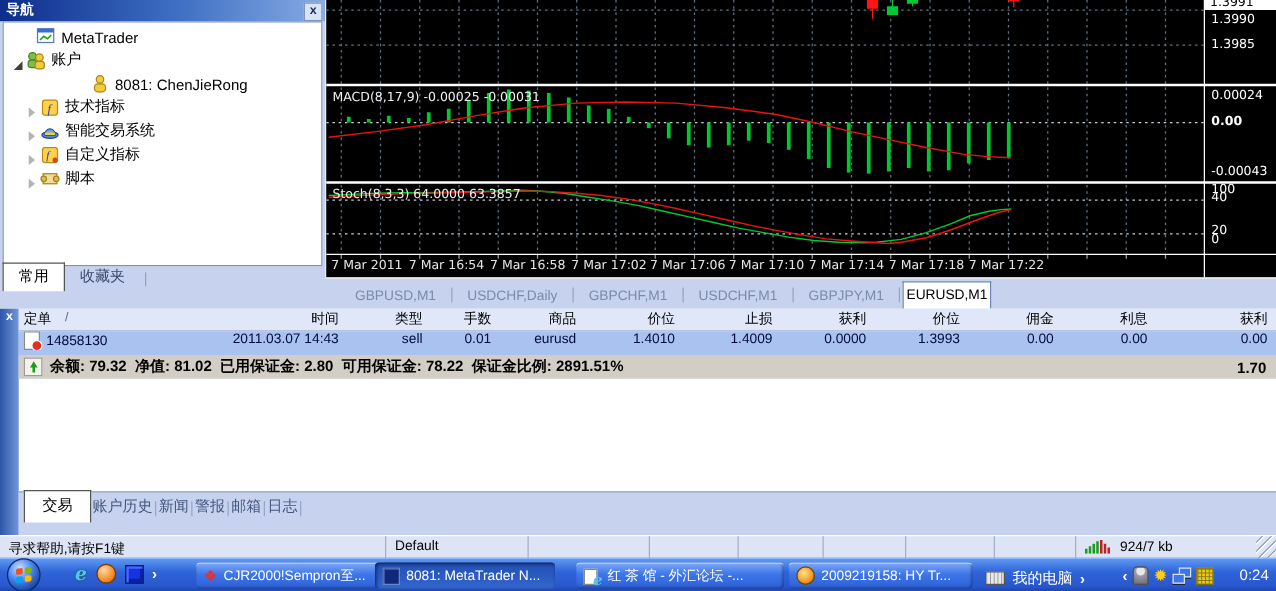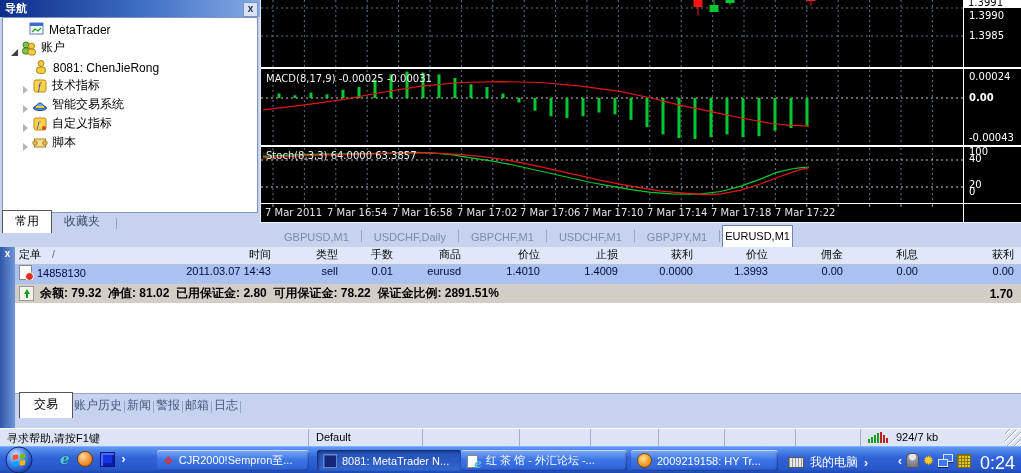--- a/index.html
+++ b/index.html
@@ -14,21 +14,21 @@
     color:#fff;font-size:11px;font-weight:bold;line-height:17px;padding-left:5px;box-sizing:border-box}
   .nav-close{position:absolute;right:2px;top:2px;width:13px;height:13px;background:#d9e3f6;
     border:1px solid #7e94c0;color:#1a2a55;font-size:10px;font-weight:bold;line-height:11px;text-align:center;cursor:default}
   .nav-tree{position:absolute;left:2px;right:2px;top:17px;height:194px;background:#fff;
     border:1px solid #7e94c0;overflow:hidden}
   .tree-row{height:19px;display:flex;align-items:flex-end;color:#000;white-space:nowrap}
   .tree-row .lbl{padding-left:4px}
   .tw-exp{width:0;height:0;border-bottom:7px solid #404040;border-left:7px solid transparent;margin-right:3px}
   .tw-col{width:0;height:0;border-left:5px solid #b4b4b4;border-top:4px solid transparent;border-bottom:4px solid transparent;margin-right:4px}
   .ticon{width:16px;height:16px;flex:0 0 16px}
-  .ind0{padding-left:26px}.ind1{padding-left:8px}.ind1n{padding-left:20px}.ind2{padding-left:30px}
+  .ind0{padding-left:26px}.ind1{padding-left:8px}.ind1n{padding-left:20px}.ind2{padding-left:69px}
   .nav-tabs{position:absolute;left:2px;top:212px;height:21px;display:flex;align-items:flex-end;font-size:12px}
   .nav-tab{padding:2px 12px 3px;color:#3a4a6a}
   .nav-tab.active{background:#fff;border:1px solid #555;border-bottom:none;color:#000}
   .vsep{width:1px;height:11px;background:#8fa3c8;margin:0 4px 4px}
 
   
   #chart{left:260px;top:0;width:761px;height:222px;background:#000;border-left:1px solid #e7edf8;box-sizing:border-box}
   #plot-svg{position:absolute;left:0;top:0}
   .sep{position:absolute;left:0;width:761px;height:2px;background:#fff}
   .ind-label{position:absolute;color:#efefef;font-size:10px;font-family:"DejaVu Sans",sans-serif;left:5px;white-space:nowrap}
@@ -111,21 +111,21 @@
     background-image:linear-gradient(90deg,#999 1px,transparent 1px);background-size:3px 100%}
   .desk-bar{position:absolute;display:flex;align-items:center;gap:6px;font-size:12px}
   .tray{position:absolute;display:flex;align-items:center;gap:4px;top:6px}
   .robot-ico{width:11px;height:13px;background:radial-gradient(circle at 50% 22%,#e8e8e8 3px,#9a9aa8 4px,#6a6a78);border-radius:4px 4px 1px 1px;border:1px solid #50505c}
   .star-ico{color:#ffd022;font-size:13px;line-height:13px;text-shadow:0 0 1px #c06000}
   .nets-ico{position:relative;width:15px;height:13px}
   .nets-ico i{position:absolute;width:8px;height:6px;background:#3c76e8;border:1px solid #d8e4fa;box-shadow:0 1px 0 #223}
   .nets-ico i.b{left:5px;top:0}.nets-ico i.f{left:0;top:5px}
   .grid-ico{width:12px;height:12px;background:#e6c822;border:1px solid #7a6a00;
     background-image:linear-gradient(#8a7a10 1px,transparent 1px),linear-gradient(90deg,#8a7a10 1px,transparent 1px);background-size:3px 3px}
-  .clock{position:absolute;right:6px;top:6px;font-size:18px;color:#fff}
+  .clock{position:absolute;right:6px;top:6px;font-size:12px;color:#fff}
 </style>
 </head>
 <body>
 
 <div class="abs" id="navigator">
   <div class="nav-title">导航</div>
   <div class="nav-close">x</div>
   <div class="nav-tree">
     <div class="tree-row ind0">
       <svg class="ticon" viewBox="0 0 16 16">
@@ -491,21 +491,21 @@
   <div class="ql">
     <span class="ie-e">e</span>
     <span class="msn-ico"></span>
     <span class="pix-ico"></span>
     <span class="chev">›</span>
   </div>
   <div class="tbtn" style="left:157px;width:152px">
     <span class="pin-ico">❖</span>
     <span>CJR2000!Sempron至...</span>
   </div>
-  <div class="tbtn pressed" style="left:317px;width:144px">
+  <div class="tbtn pressed" style="left:300px;width:144px">
     <span class="mt-ico"></span>
     <span>8081: MetaTrader N...</span>
   </div>
   <div class="tbtn" style="left:461px;width:166px">
     <span class="iep-ico">
         <span class="pg"></span>
         <span class="e">e</span>
       </span>
     <span>红 茶 馆 - 外汇论坛 -...</span>
   </div>

